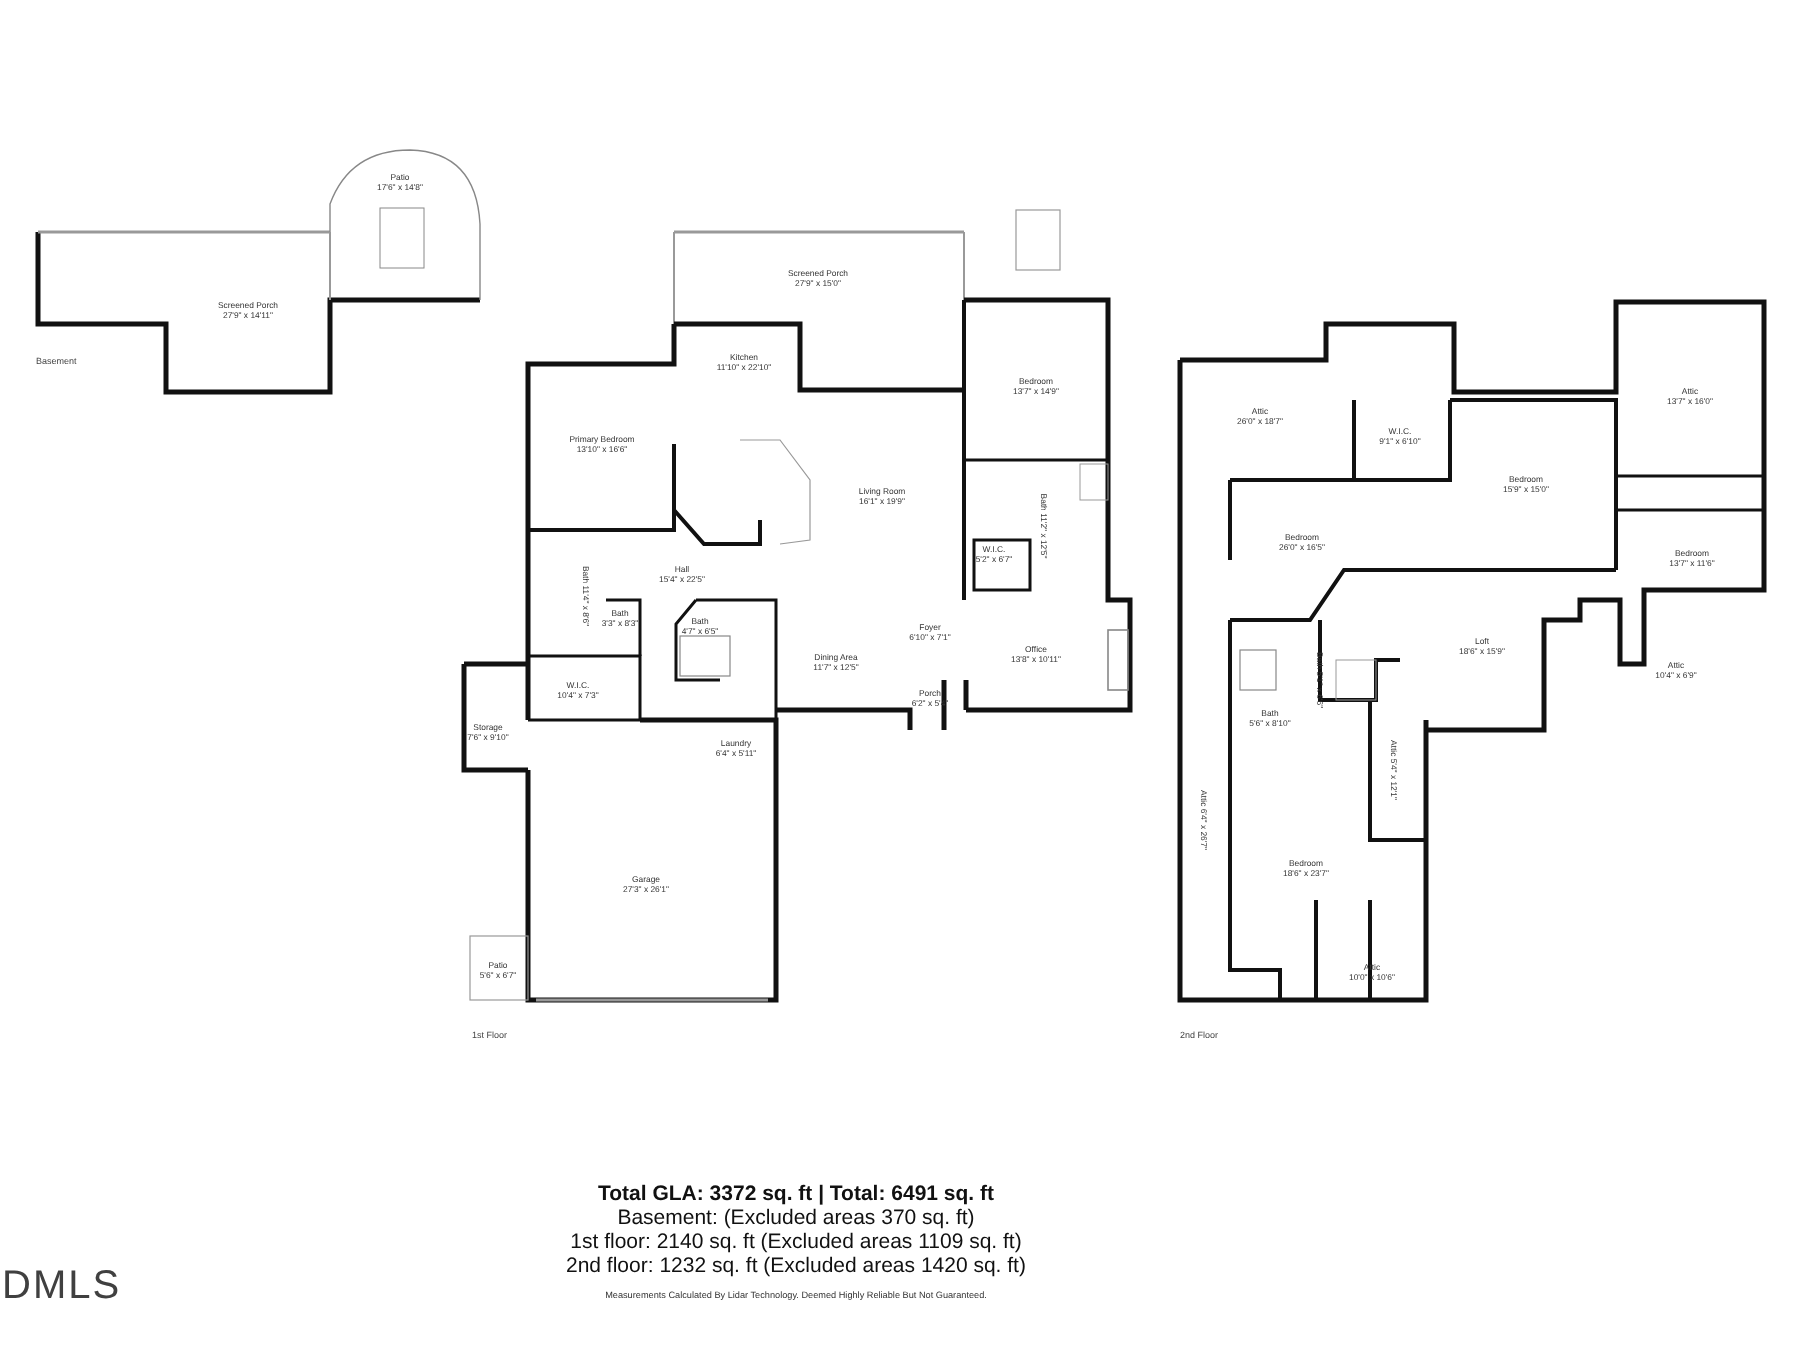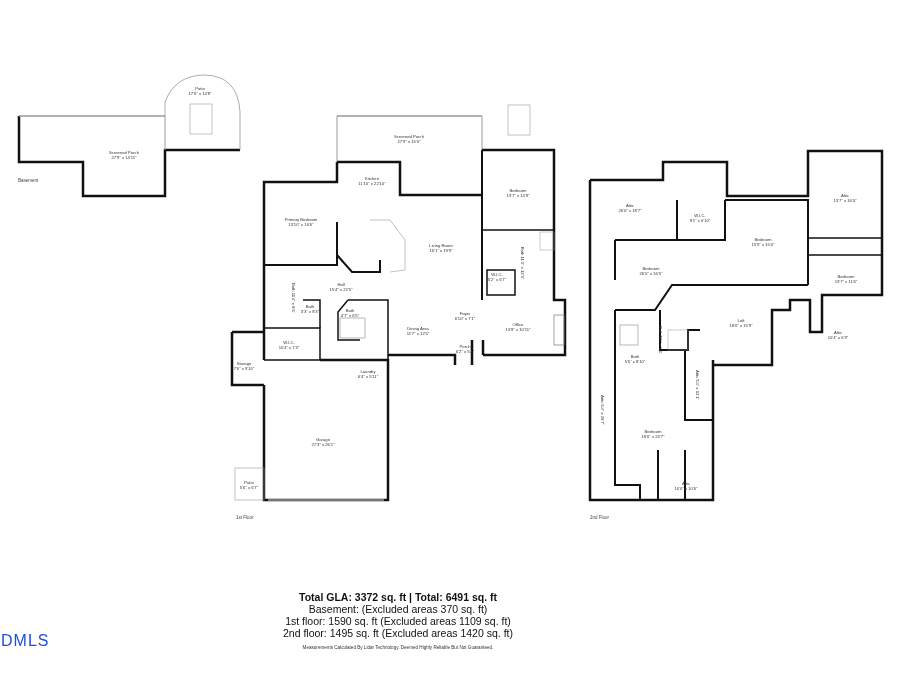--- a/index.html
+++ b/index.html
@@ -5,21 +5,21 @@
   html, body { margin: 0; padding: 0; background: #ffffff; }
   body { width: 900px; height: 675px; position: relative; overflow: hidden; font-family: "Liberation Sans", sans-serif; color: #222; }
   svg.plan { position: absolute; left: 0; top: 0; }
   .room-label { position: absolute; text-align: center; font-size: 4.2px; line-height: 5.2px; color: #333; white-space: nowrap; transform: translateX(-50%); }
   .room-label.v { transform: translate(-50%, -50%) rotate(90deg); }
   .floor-label { position: absolute; font-size: 4.5px; color: #444; }
   .summary { position: absolute; left: 0; width: 796px; top: 591px; text-align: center; color: #111; }
   .summary .total { font-weight: bold; font-size: 10.5px; line-height: 12px; }
   .summary .line { font-size: 10.5px; line-height: 12px; }
   .summary .disclaimer { font-size: 4.6px; margin-top: 6px; color: #333; }
-  .mls { position: absolute; left: 1px; top: 632px; font-size: 16px; color: #1d4ed8; letter-spacing: 1px; font-weight: 300; }
+  .mls { position: absolute; left: 1px; top: 632px; font-size: 20px; color: #404040; letter-spacing: 1px; font-weight: 300; }
 </style>
 </head>
 <body>
 
 <svg class="plan" width="900" height="675" viewBox="0 0 900 675">
   <g fill="none" stroke="#111" stroke-width="2.5" stroke-linejoin="miter">
 
     <g>
       <path d="M19 116 L19 162 L83 162 L83 196 L165 196 L165 150 L240 150"></path>
       <line x1="19" y1="116" x2="165" y2="116" stroke="#999" stroke-width="1.5"></line>
@@ -127,18 +127,18 @@
 <div class="room-label v" style="left:660px;top:340px"><span>Bath</span> <span>5'1" x 6'6"</span></div>
 <div class="room-label v" style="left:697px;top:385px"><span>Attic</span> <span>5'4" x 12'1"</span></div>
 <div class="room-label v" style="left:602px;top:410px"><span>Attic</span> <span>6'4" x 26'7"</span></div>
 <div class="room-label" style="left:653px;top:429px"><span>Bedroom</span><br><span>18'6" x 23'7"</span></div>
 <div class="room-label" style="left:686px;top:481px"><span>Attic</span><br><span>10'0" x 10'6"</span></div>
 <div class="floor-label" style="left:590px;top:515px">2nd Floor</div>
 
 <div class="summary">
   <div class="total">Total GLA: 3372 sq. ft | Total: 6491 sq. ft</div>
   <div class="line">Basement: (Excluded areas 370 sq. ft)</div>
-  <div class="line">1st floor: 1590 sq. ft (Excluded areas 1109 sq. ft)</div>
-  <div class="line">2nd floor: 1495 sq. ft (Excluded areas 1420 sq. ft)</div>
+  <div class="line">1st floor: 2140 sq. ft (Excluded areas 1109 sq. ft)</div>
+  <div class="line">2nd floor: 1232 sq. ft (Excluded areas 1420 sq. ft)</div>
   <div class="disclaimer">Measurements Calculated By Lidar Technology. Deemed Highly Reliable But Not Guaranteed.</div>
 </div>
 
 <div class="mls">DMLS</div>
 
 </body></html>

